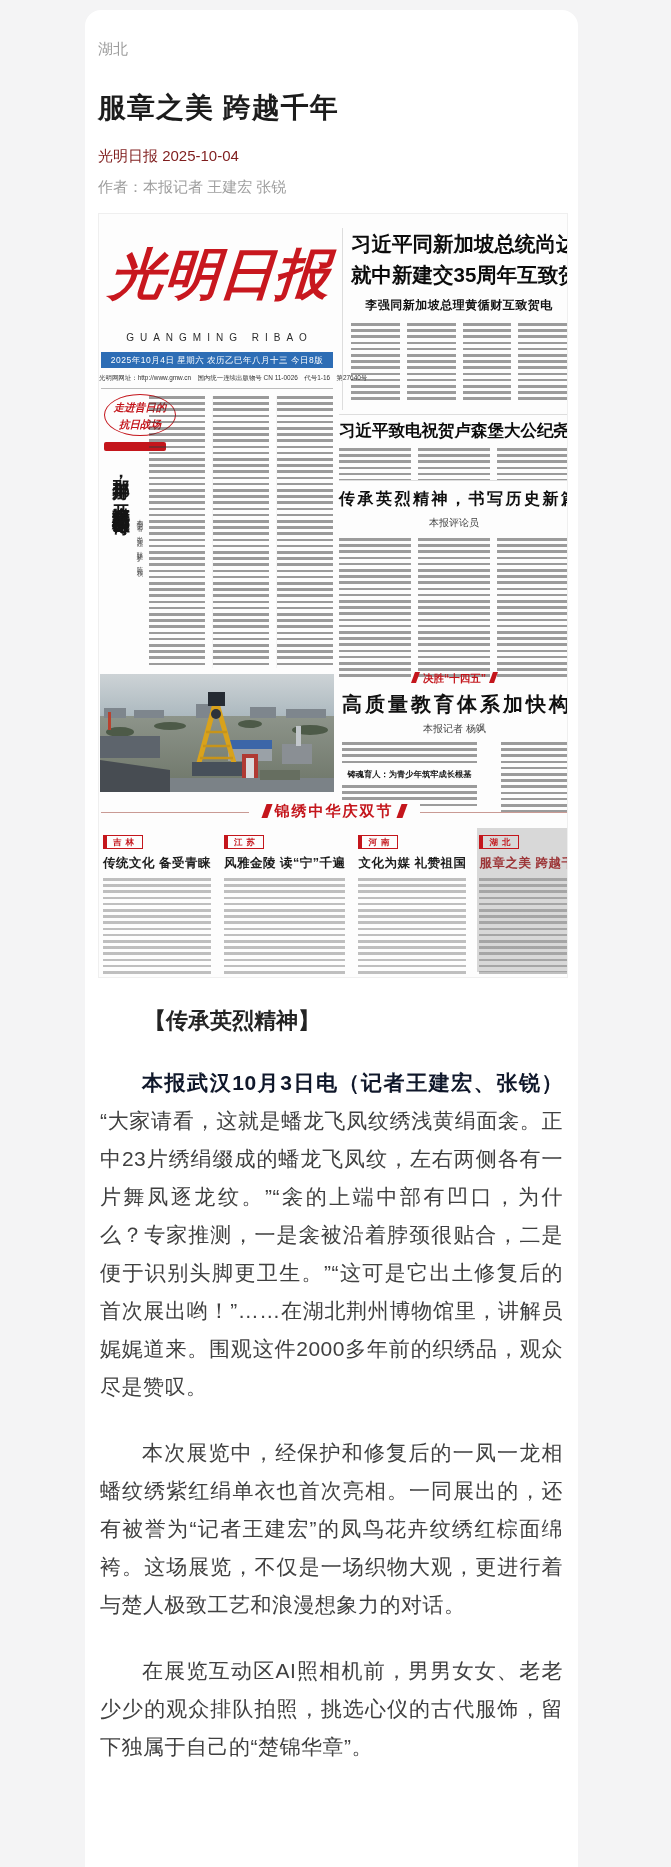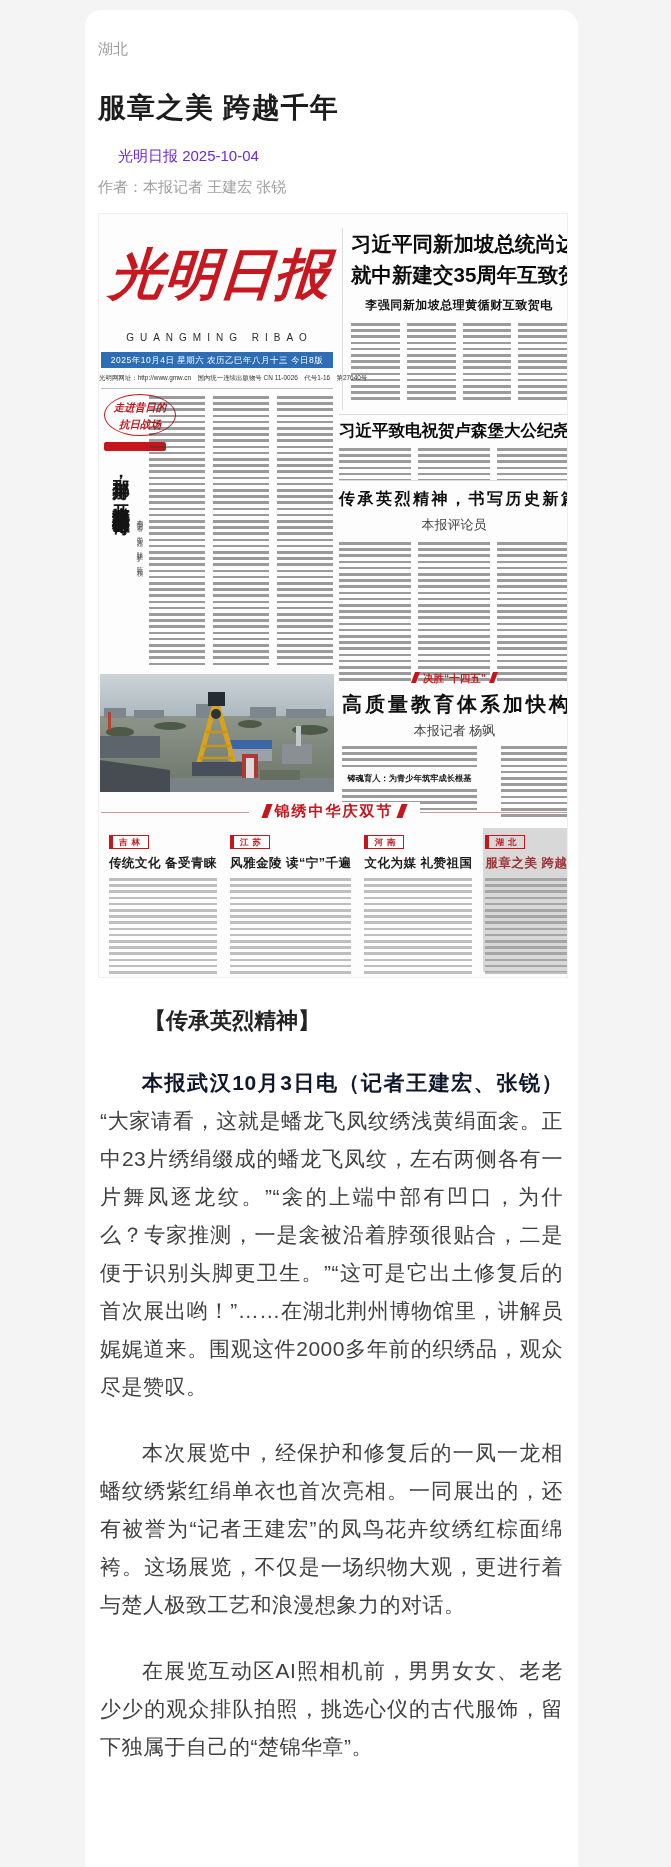--- a/index.html
+++ b/index.html
@@ -11,21 +11,21 @@
     min-height:1867px;
   }
   .card {
     width:493px; margin:10px 0 0 85px;
     background:#fff; border-radius:16px 16px 0 0;
     padding:30px 13px 60px 13px;
     min-height:1857px;
   }
   .region { font-size:15px; color:#9b9b9b; }
   .title  { font-size:28px; font-weight:600; color:#1c1c1c; margin-top:30px; letter-spacing:1px; }
-  .meta   { font-size:15px; color:#6d28d9; margin-top:20px;margin-left:20px; }
+  .meta   { font-size:15px; color:#7f1d1d; margin-top:20px; }
   .meta2  { font-size:15px; color:#9e9e9e; margin-top:12px; }
 
   
   .paper {
     position:relative; width:470px; height:765px; margin:16px auto 0;
     background:#fdfdfd; border:1px solid #efefef; overflow:hidden;
   }
   .sim { background-image:repeating-linear-gradient(#3a3a3a 0 2.6px, transparent 2.6px 6.2px); opacity:.5; }
   .sim.lt { opacity:.32; }
   .cols { display:flex; gap:7px; }
@@ -61,21 +61,21 @@
   .np-sub1 { font-size:12px; font-weight:bold; color:#111; text-align:center; margin-top:7px; letter-spacing:.5px; }
   .np-right-top .cols { margin-top:9px; height:78px; }
 
   .np-story2 { position:absolute; left:240px; top:200px; width:230px; border-top:1px solid #ddd; padding-top:5px; }
   .np-h2 { font-size:16.5px; font-weight:900; color:#0b0b0b; white-space:nowrap; text-align:center; }
   .np-story2 .cols { margin-top:6px; height:32px; }
 
   .np-story3 { position:absolute; left:240px; top:266px; width:230px; border-top:1px solid #ddd; padding-top:8px; }
   .np-h3 { font-family:"Liberation Serif","DejaVu Serif",serif; font-size:16px; font-weight:bold;
            letter-spacing:2.5px; color:#101010; text-align:center; white-space:nowrap; }
-  .np-byline { font-size:13px; color:#444; text-align:center; margin-top:6px; }
+  .np-byline { font-size:10px; color:#444; text-align:center; margin-top:6px; }
   .np-story3 .cols { margin-top:8px; height:142px; }
 
   .np-badge {
     position:absolute; left:5px; top:180px; width:72px; height:42px;
     border:1.5px solid #c4161c; border-radius:50%;
     color:#c4161c; font-weight:bold; font-style:italic; font-size:10.5px;
     text-align:center; line-height:1.6; padding-top:4px;
   }
   .np-badge-banner { position:absolute; left:5px; top:228px; width:62px; height:9px; background:#c4161c; border-radius:2px; }
   .np-vhead {
@@ -105,21 +105,21 @@
   .np-edu .np-byline { margin-top:4px; }
   .np-edu-body { margin-top:6px; height:72px; display:flex; gap:24px; }
   .np-edu-body .half { flex:1; }
   .np-edu-sub { font-size:9px; font-weight:bold; color:#141414; text-align:center; margin:4px 0; white-space:nowrap; transform:scale(.92); }
 
   .np-strip { position:absolute; left:2px; top:588px; width:466px; height:20px; text-align:center; }
   .np-strip::before { content:""; position:absolute; left:0; right:0; top:10px; border-top:1px solid #c99a94; }
   .np-strip-inner { position:relative; display:inline-block; background:#fdfdfd; padding:0 10px;
                     font-size:15px; font-weight:900; color:#c4161c; letter-spacing:2px; }
 
-  .np-cols4 { position:absolute; left:8px; top:614px; width:466px; height:144px; display:flex; gap:9px; }
+  .np-cols4 { position:absolute; left:2px; top:614px; width:466px; height:144px; display:flex; gap:9px; }
   .np-col { flex:1; padding:3px 2px; }
   .np-col.hl { background:#d8d8d8; }
   .np-label { display:inline-block; border:1px solid #c4161c; border-left:4px solid #c4161c;
               color:#c4161c; font-size:8.5px; font-weight:bold; letter-spacing:4px;
               padding:1px 4px 1px 6px; line-height:1.2; }
   .np-col-title { font-size:12.5px; font-weight:bold; color:#1d1d1d; text-align:center;
                   margin:6px 0 6px; white-space:nowrap; letter-spacing:.5px; }
   .np-col.hl .np-col-title { color:#9c3537; }
   .np-col .sim { height:100px; }
 

